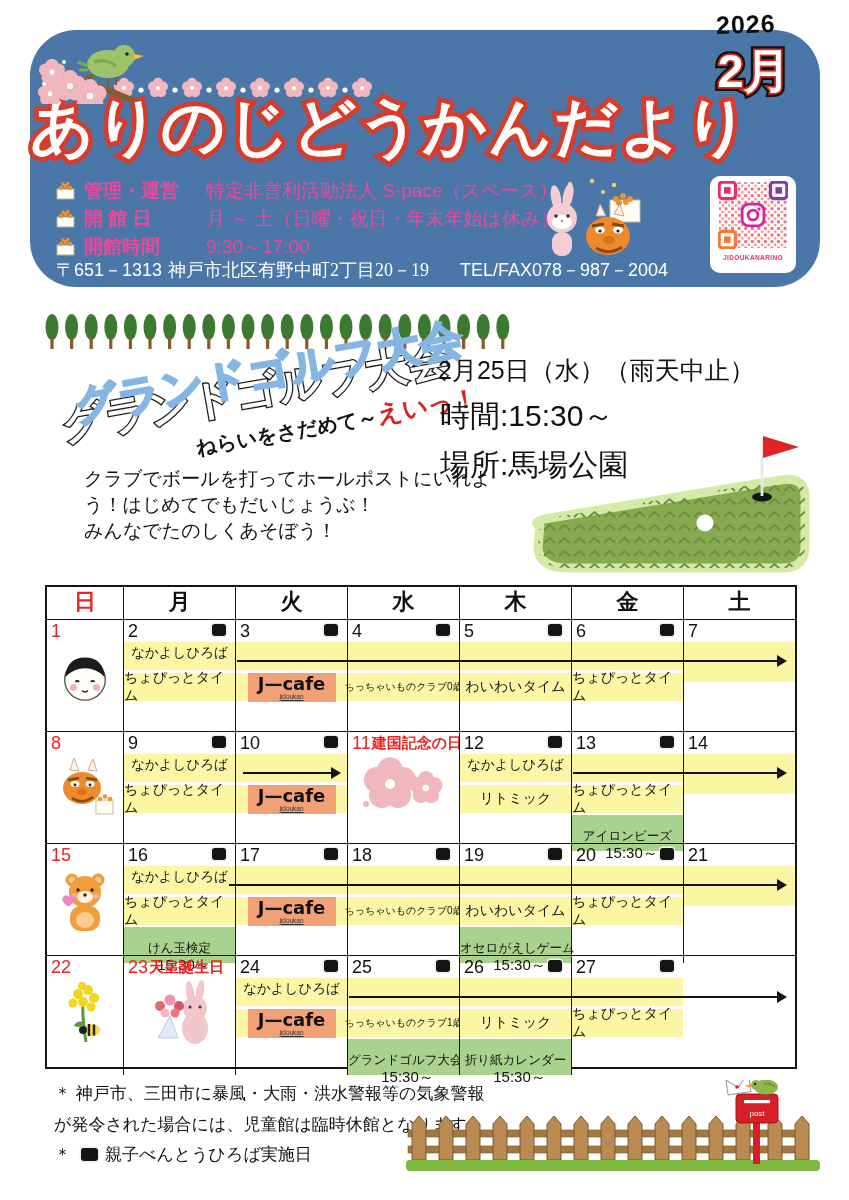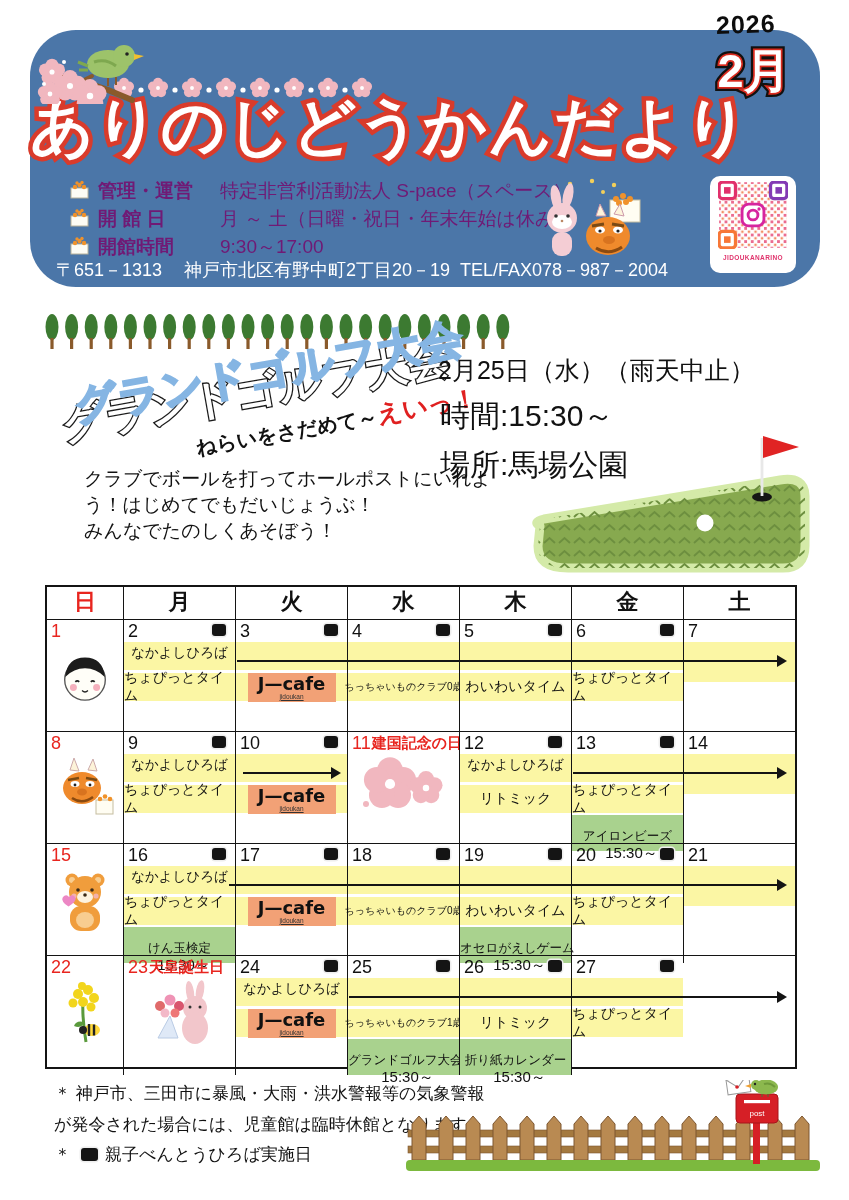--- a/index.html
+++ b/index.html
@@ -16,28 +16,28 @@
   .stack > span { grid-area:1/1; white-space:nowrap; }
   .m2 { position:absolute; left:694px; top:40px; width:120px; text-align:center;
     font-size:47px; font-weight:900; z-index:5; }
   .m2 .l1 { color:#111; -webkit-text-stroke:8px #111; }
   .m2 .l2 { color:#d92b1f; -webkit-text-stroke:3.5px #d92b1f; }
   .m2 .l3 { color:#fff; }
   .main-title { position:absolute; left:30px; top:84px; width:691px; text-align:center;
     font-size:63px; font-weight:800; letter-spacing:1px; justify-items:center; }
   .main-title .back { color:#d93b2b; -webkit-text-stroke:9px #d93b2b; }
   .main-title .front { color:#fff; }
-  .info-row { position:absolute; left:70px; height:26px; display:flex; align-items:center; color:#701a75; }
+  .info-row { position:absolute; left:56px; height:26px; display:flex; align-items:flex-end; color:#ec4899; }
   .info-row .icon { width:22px; margin-right:6px; }
   .info-row .lab { width:122px; font-size:19px; font-weight:bold; }
   .info-row .val { font-size:19px; }
   .addr-line { position:absolute; left:56px; top:258px; width:740px; color:#fff; font-size:18px; }
   .addr-line span { position:absolute; white-space:nowrap; }
   .addr-line .postal { left:0; }
-  .addr-line .address { left:128px; }
+  .addr-line .address { left:112px;font-family:Liberation Serif, serif; }
   .addr-line .tel { left:404px; }
   .qr-card { position:absolute; left:710px; top:176px; width:86px; height:97px;
     background:#fff; border-radius:10px; padding:5px 8px 2px; z-index:4; }
   .qr-caption { font-size:6.5px; font-weight:bold; color:#e0336c; text-align:center;
     letter-spacing:.4px; margin-top:1px; }
 
   
   .birdbranch { position:absolute; left:36px; top:32px; z-index:3; }
   .garland { position:absolute; left:112px; top:76px; z-index:2; }
   .trees { position:absolute; left:44px; top:312px; }

